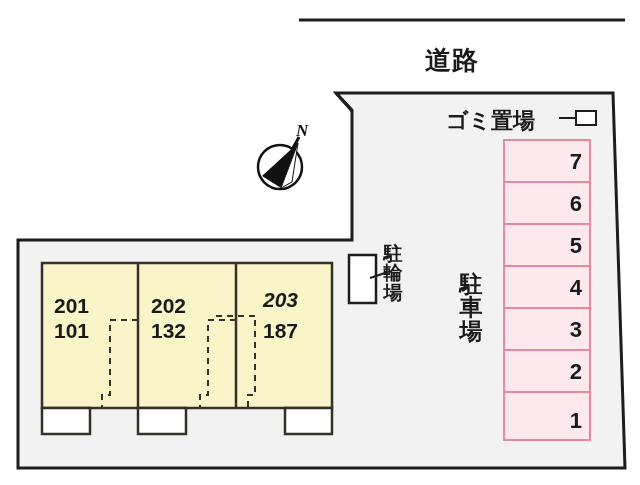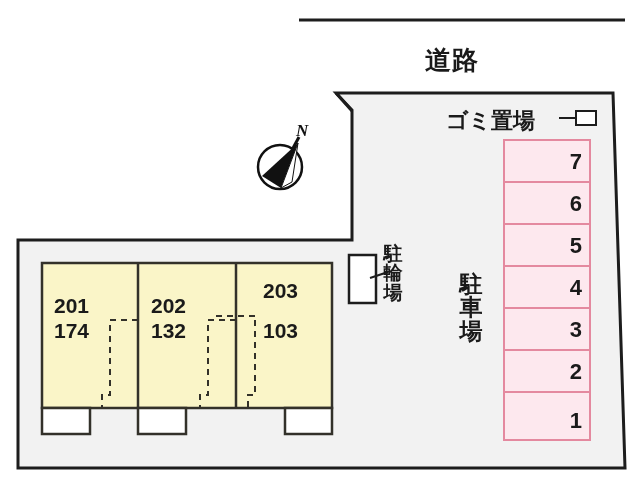--- a/index.html
+++ b/index.html
@@ -168,27 +168,27 @@
 車
 場</div>
 
   <div class="vlabel" id="churin-label">駐
 輪
 場</div>
 
   <div class="compass-n">N</div>
 
   <div class="unit-num" style="left:54px; top:295px;">201</div>
-  <div class="unit-num" style="left:54px; top:320px;">174</div>
+  <div class="unit-num" style="left:54px; top:320px;">101</div>
 
   <div class="unit-num" style="left:151px; top:295px;text-align:center;">202</div>
   <div class="unit-num" style="left:151px; top:320px;">132</div>
 
-  <div class="unit-num" style="left:263px; top:280px;">203</div>
-  <div class="unit-num" style="left:263px; top:320px;">103</div>
+  <div class="unit-num" style="left:263px; top:289px;font-style:italic;">203</div>
+  <div class="unit-num" style="left:263px; top:320px;">187</div>
 
   <div class="stall-num" style="left:548px; top:149px;">7</div>
   <div class="stall-num" style="left:548px; top:191px;">6</div>
   <div class="stall-num" style="left:548px; top:233px;">5</div>
   <div class="stall-num" style="left:548px; top:275px;">4</div>
   <div class="stall-num" style="left:548px; top:317px;">3</div>
   <div class="stall-num" style="left:548px; top:359px;">2</div>
   <div class="stall-num" style="left:548px; top:408px;">1</div>
 
 </div>

